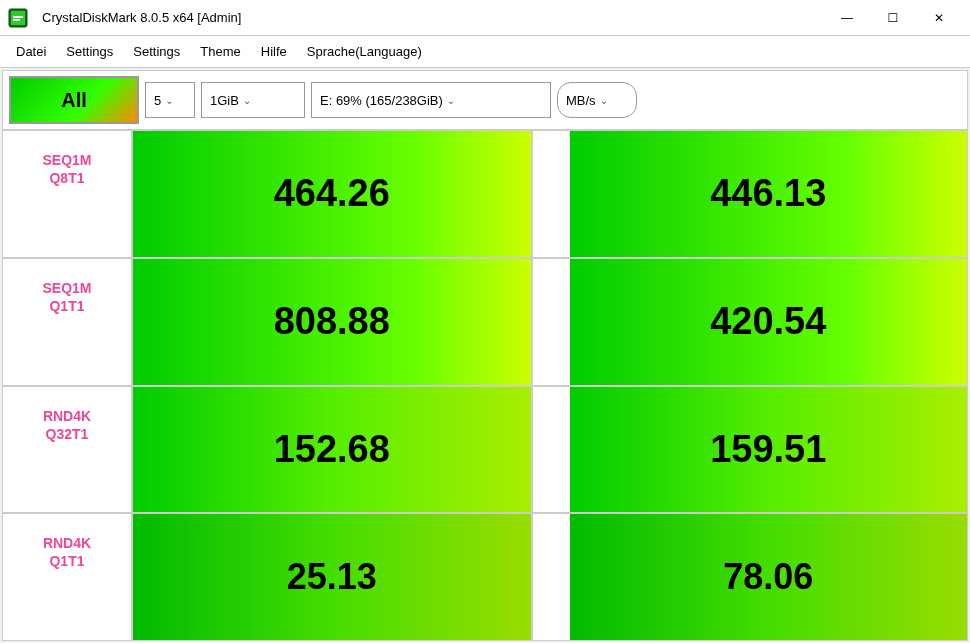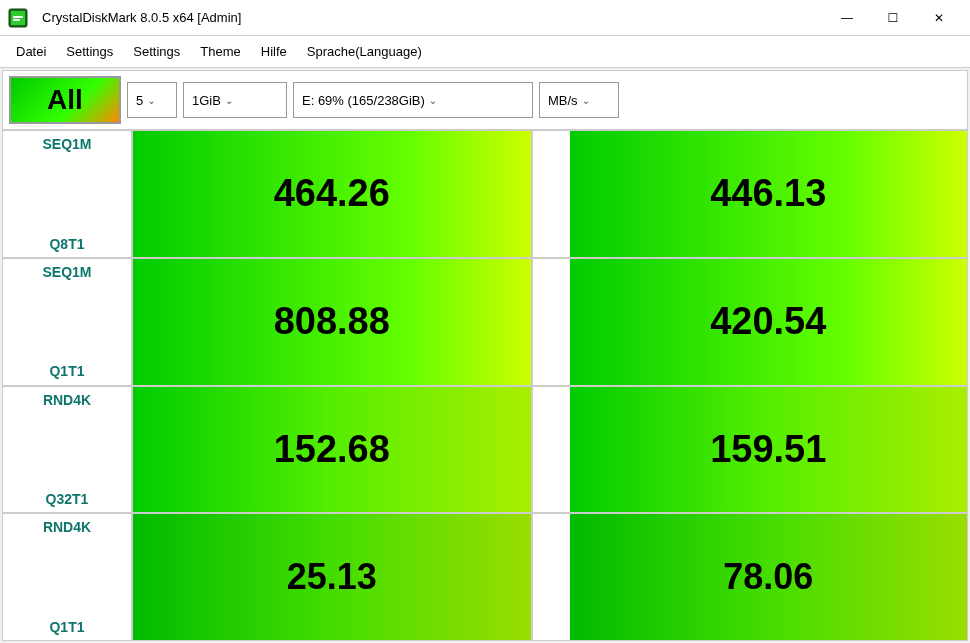--- a/index.html
+++ b/index.html
@@ -94,23 +94,23 @@
       padding: 6px;
       gap: 6px;
       background: #fff;
       border-bottom: 2px solid #ccc;
       height: 60px;
       flex-shrink: 0;
     }
     .all-button {
       background: linear-gradient(135deg, #00cc00 0%, #33ff00 60%, #ff8800 100%);
       color: #000;
-      font-size: 28px;
+      font-size: 20px;
       font-weight: bold;
-      width: 112px;
+      width: 130px;
       height: 48px;
       border: 2px solid #999;
       cursor: pointer;
       display: flex;
       align-items: center;
       justify-content: center;
       flex-shrink: 0;
     }
     .dropdown {
       display: flex;
@@ -119,21 +119,21 @@
       background: #fff;
       padding: 4px 8px;
       cursor: pointer;
       font-size: 13px;
       height: 36px;
       gap: 4px;
     }
     .dropdown-count { width: 50px; }
     .dropdown-size { width: 104px; }
     .dropdown-drive { width: 240px; }
-    .dropdown-unit { width: 80px; }
+    .dropdown-unit { width: 80px; border-radius: 14px; }
     .chevron { font-size: 10px; color: #555; }
 
     .col-headers {
       display: flex;
       flex: 1;
       align-items: center;
       justify-content: space-around;
       padding-left: 10px;
     }
     .col-header {
@@ -155,30 +155,30 @@
       flex: 1;
       border-bottom: 2px solid #ccc;
     }
     .result-row:last-child { border-bottom: none; }
 
     .row-label {
       width: 130px;
       flex-shrink: 0;
       display: flex;
       align-items: center;
-      justify-content: space-between;
+      justify-content: flex-start;
       flex-direction: column;
       border-right: 2px solid #ccc;
       background: #fff;
       font-size: 14px;
       font-weight: bold;
-      color: #0f766e;
+      color: #ec4899;
       line-height: 1.3;
       text-align: center;
-      padding: 4px;
+      padding: 20px;
     }
 
     .result-cells {
       flex: 1;
       display: flex;
       gap: 37px;
     }
 
     .result-cell {
       flex: 1;

